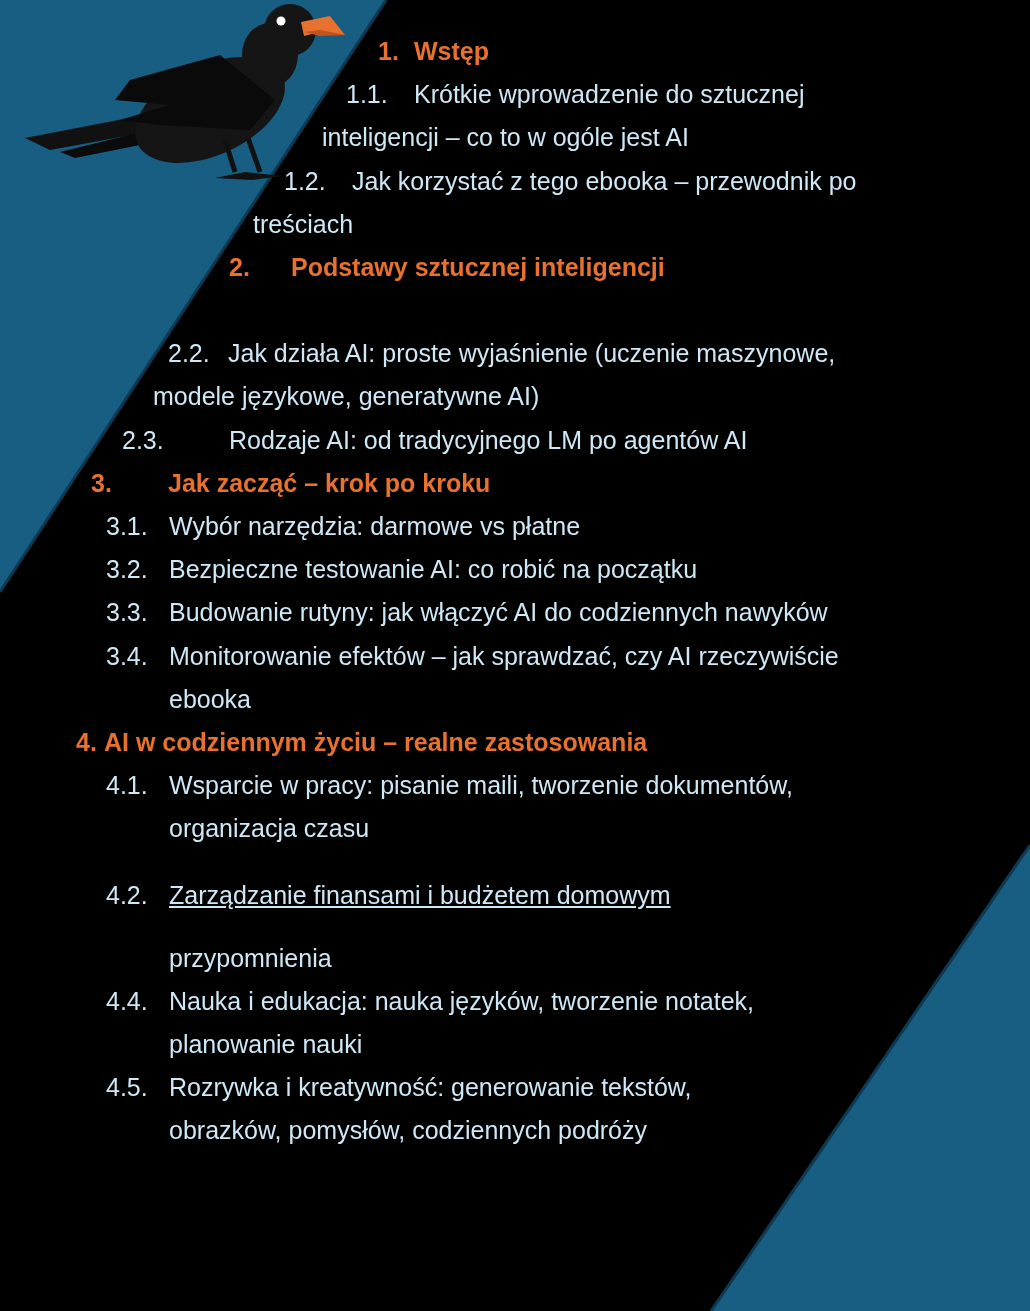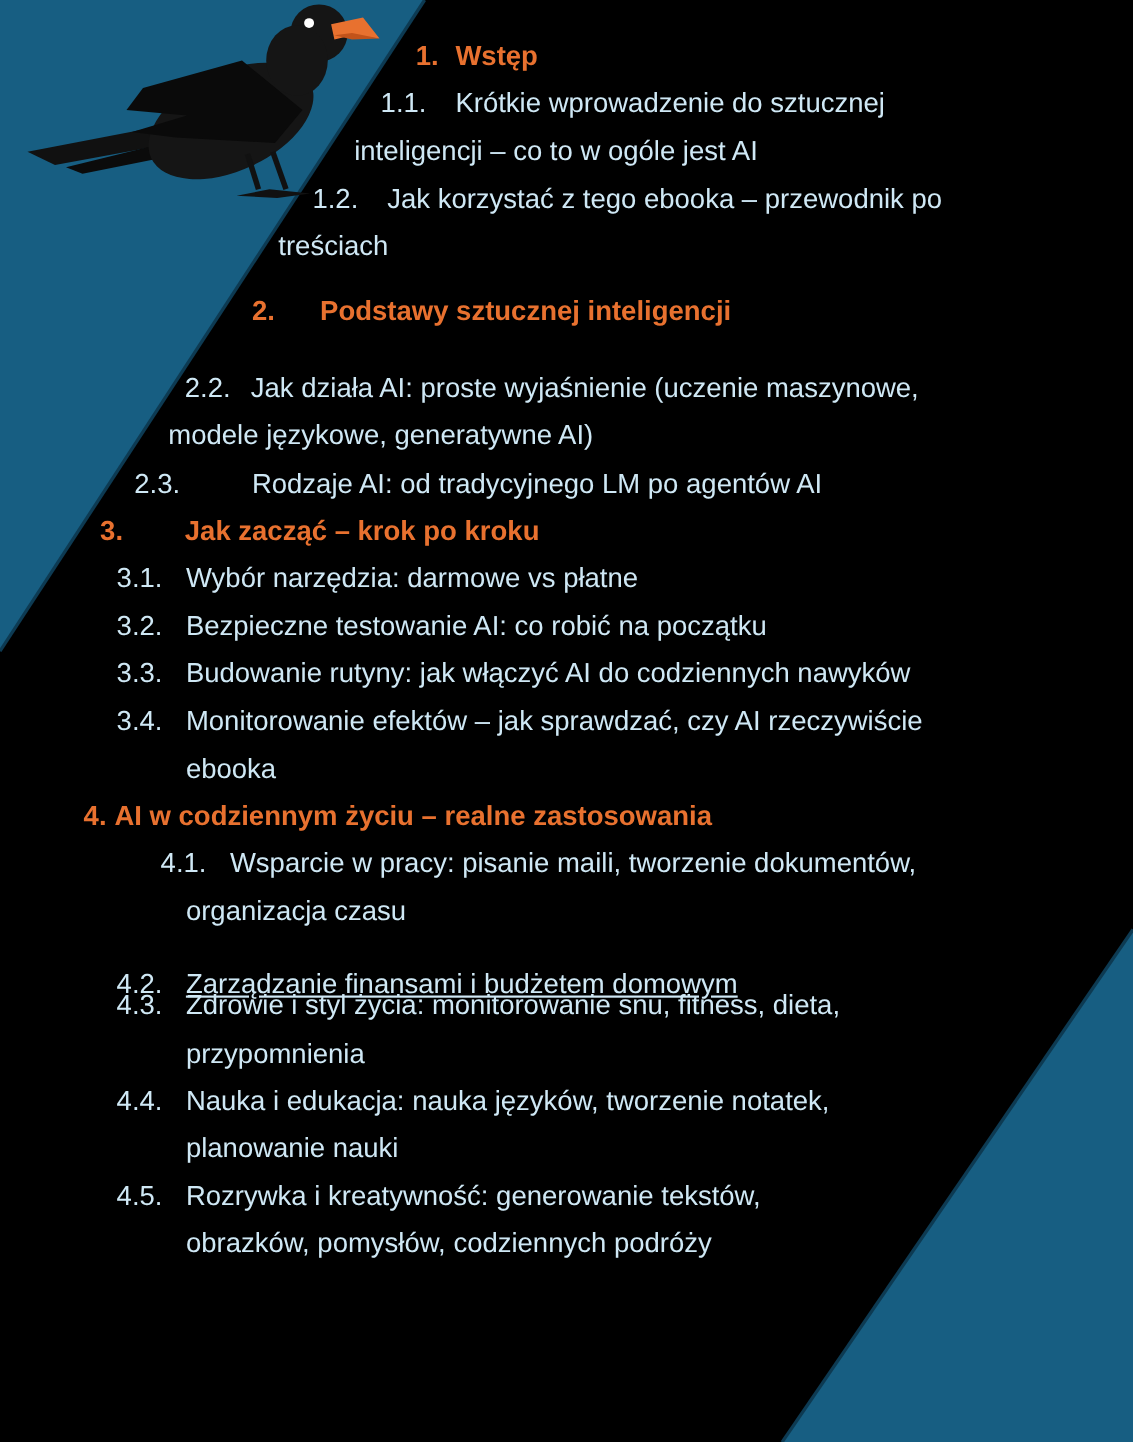--- a/index.html
+++ b/index.html
@@ -60,21 +60,21 @@
   <div class="line" style="left:322px; top:122px;">
     <span>inteligencji – co to w ogóle jest AI</span>
   </div>
   <div class="line" style="left:284px; top:166px;">
     <span class="num" style="width:68px;">1.2.</span><span>Jak korzystać z tego ebooka – przewodnik po</span>
   </div>
   <div class="line" style="left:253px; top:209px;">
     <span>treściach</span>
   </div>
 
-  <div class="line h" style="left:229px; top:252px;margin-top:16px;">
+  <div class="line h" style="left:229px; top:252px;">
     <span class="num" style="width:62px;">2.</span><span>Podstawy sztucznej inteligencji</span>
   </div>
   <div class="line" style="left:168px; top:338px;">
     <span class="num" style="width:60px;">2.2.</span><span>Jak działa AI: proste wyjaśnienie (uczenie maszynowe,</span>
   </div>
   <div class="line" style="left:153px; top:381px;">
     <span>modele językowe, generatywne AI)</span>
   </div>
   <div class="line" style="left:122px; top:425px;">
     <span class="num" style="width:107px;">2.3.</span><span>Rodzaje AI: od tradycyjnego LM po agentów AI</span>
@@ -95,31 +95,28 @@
   <div class="line" style="left:106px; top:641px;">
     <span class="num" style="width:63px;">3.4.</span><span>Monitorowanie efektów – jak sprawdzać, czy AI rzeczywiście</span>
   </div>
   <div class="line" style="left:169px; top:684px;">
     <span>ebooka</span>
   </div>
 
   <div class="line h" style="left:76px; top:727px;">
     <span class="num" style="width:28px;">4.</span><span>AI w codziennym życiu – realne zastosowania</span>
   </div>
-  <div class="line" style="left:106px; top:770px;margin-left:40px;">
+  <div class="line" style="left:106px; top:770px;">
     <span class="num" style="width:63px;">4.1.</span><span>Wsparcie w pracy: pisanie maili, tworzenie dokumentów,</span>
   </div>
   <div class="line" style="left:169px; top:813px;">
     <span>organizacja czasu</span>
   </div>
   <div class="line" style="left:106px; top:880px;text-decoration:underline;">
     <span class="num" style="width:63px;">4.2.</span><span>Zarządzanie finansami i budżetem domowym</span>
-  </div>
-  <div class="line" style="left:106px; top:899px;">
-    <span class="num" style="width:63px;">4.3.</span><span>Zdrowie i styl życia: monitorowanie snu, fitness, dieta,</span>
   </div>
   <div class="line" style="left:169px; top:943px;">
     <span>przypomnienia</span>
   </div>
   <div class="line" style="left:106px; top:986px;">
     <span class="num" style="width:63px;">4.4.</span><span>Nauka i edukacja: nauka języków, tworzenie notatek,</span>
   </div>
   <div class="line" style="left:169px; top:1029px;">
     <span>planowanie nauki</span>
   </div>

